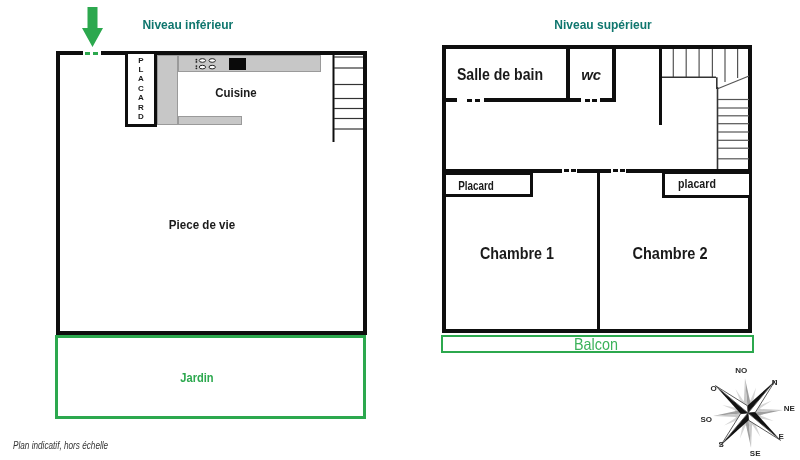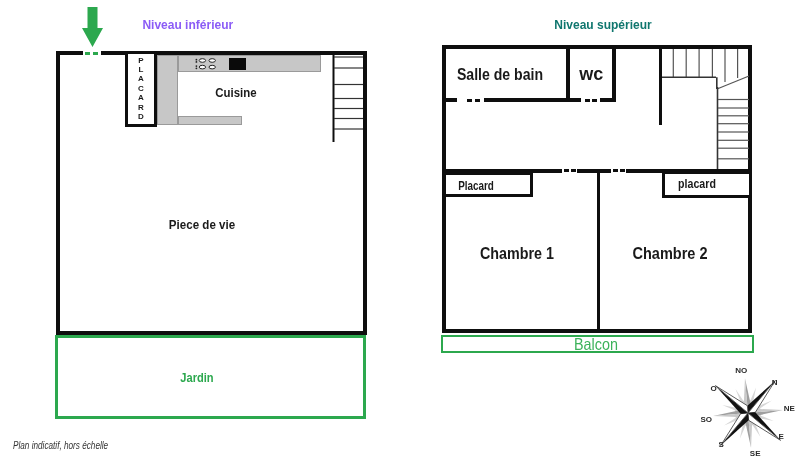--- a/index.html
+++ b/index.html
@@ -6,21 +6,21 @@
   body{width:800px;height:460px;background:#ffffff;position:relative;overflow:hidden;
        font-family:"Liberation Sans", sans-serif;}
   .abs{position:absolute;}
   .wall{position:absolute;background:#0e0e0e;}
   .lbl{position:absolute;font-weight:bold;color:#1a1a1a;white-space:nowrap;
        width:200px;text-align:center;}
 </style>
 </head>
 <body>
 
-<div class="lbl" style="left:87.8px;top:18.7px;font-size:12px;line-height:12px;color:#8b5cf6;">Niveau inférieur</div>
+<div class="lbl" style="left:87.8px;top:18.7px;font-size:12px;line-height:12px;color:#0f766e;">Niveau inférieur</div>
 
 <div class="lbl" style="left:503px;top:18.7px;font-size:12px;line-height:12px;color:#0f766e;">Niveau supérieur</div>
 
 <svg class="abs" style="left:78px;top:5px;" width="30" height="44" viewBox="0 0 30 44">
   <path d="M9.5 2 L19.5 2 L19.5 23 L25 23 L14.5 42 L4 23 L9.5 23 Z" fill="#2ca84e"></path>
 </svg>
 
 <div class="wall" style="left:56px;top:51px;width:27px;height:4px;"></div>
 
 <div class="abs" style="left:85px;top:52px;width:5px;height:3px;background:#2ca84e;"></div>
@@ -97,21 +97,21 @@
 
 <div class="wall" style="left:569.5px;top:98px;width:11.5px;height:4px;"></div>
 
 <div class="wall" style="left:585px;top:99px;width:4.5px;height:3px;"></div>
 <div class="wall" style="left:592px;top:99px;width:4.5px;height:3px;"></div>
 
 <div class="wall" style="left:600px;top:98px;width:15.5px;height:4px;"></div>
 
 <div class="lbl" style="left:399.5px;top:66.5px;font-size:16px;line-height:16px;transform:scaleX(0.88);">Salle de bain</div>
 
-<div class="lbl" style="left:491.2px;top:66.4px;font-size:18px;line-height:17px;">wc</div>
+<div class="lbl" style="left:491.2px;top:66.4px;font-size:15px;line-height:17px;font-style:italic;">wc</div>
 
 <div class="wall" style="left:659px;top:49px;width:2.5px;height:76px;"></div>
 
 <svg class="abs" style="left:662px;top:49px;" width="90" height="125" viewBox="0 0 90 125">
   <line x1="11.3" y1="0" x2="11.3" y2="28.3" stroke="#555" stroke-width="1.2"></line>
   <line x1="24.2" y1="0" x2="24.2" y2="28.3" stroke="#555" stroke-width="1.2"></line>
   <line x1="37.1" y1="0" x2="37.1" y2="28.3" stroke="#555" stroke-width="1.2"></line>
   <line x1="50.4" y1="0" x2="50.4" y2="28.3" stroke="#555" stroke-width="1.2"></line>
   <line x1="63" y1="0" x2="63" y2="33" stroke="#555" stroke-width="1.2"></line>
   <line x1="75.6" y1="0" x2="75.6" y2="29" stroke="#555" stroke-width="1.2"></line>

